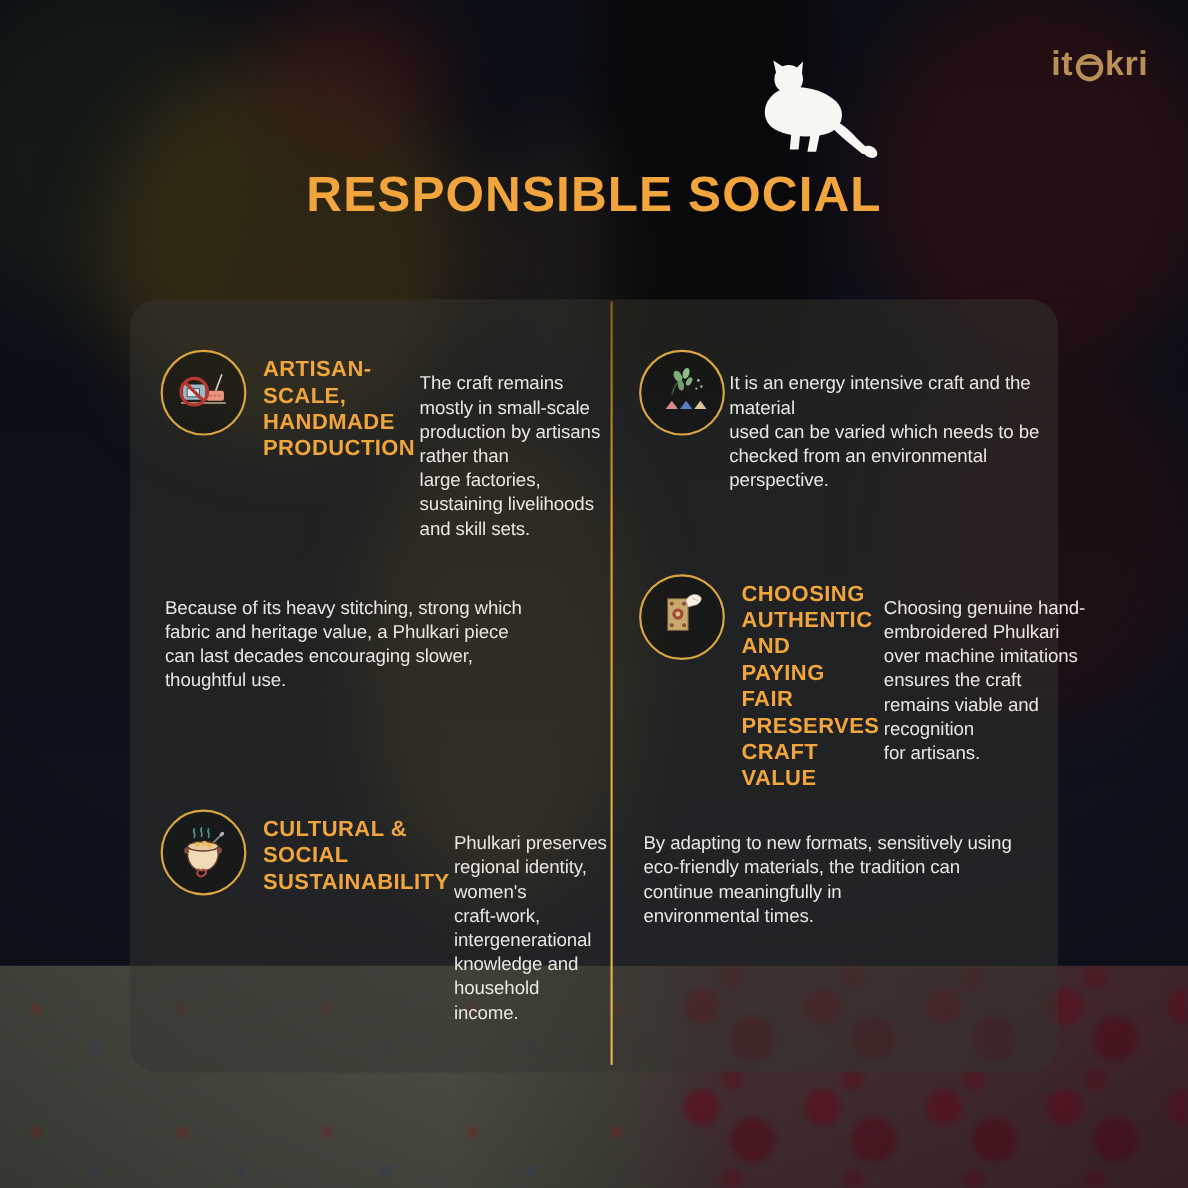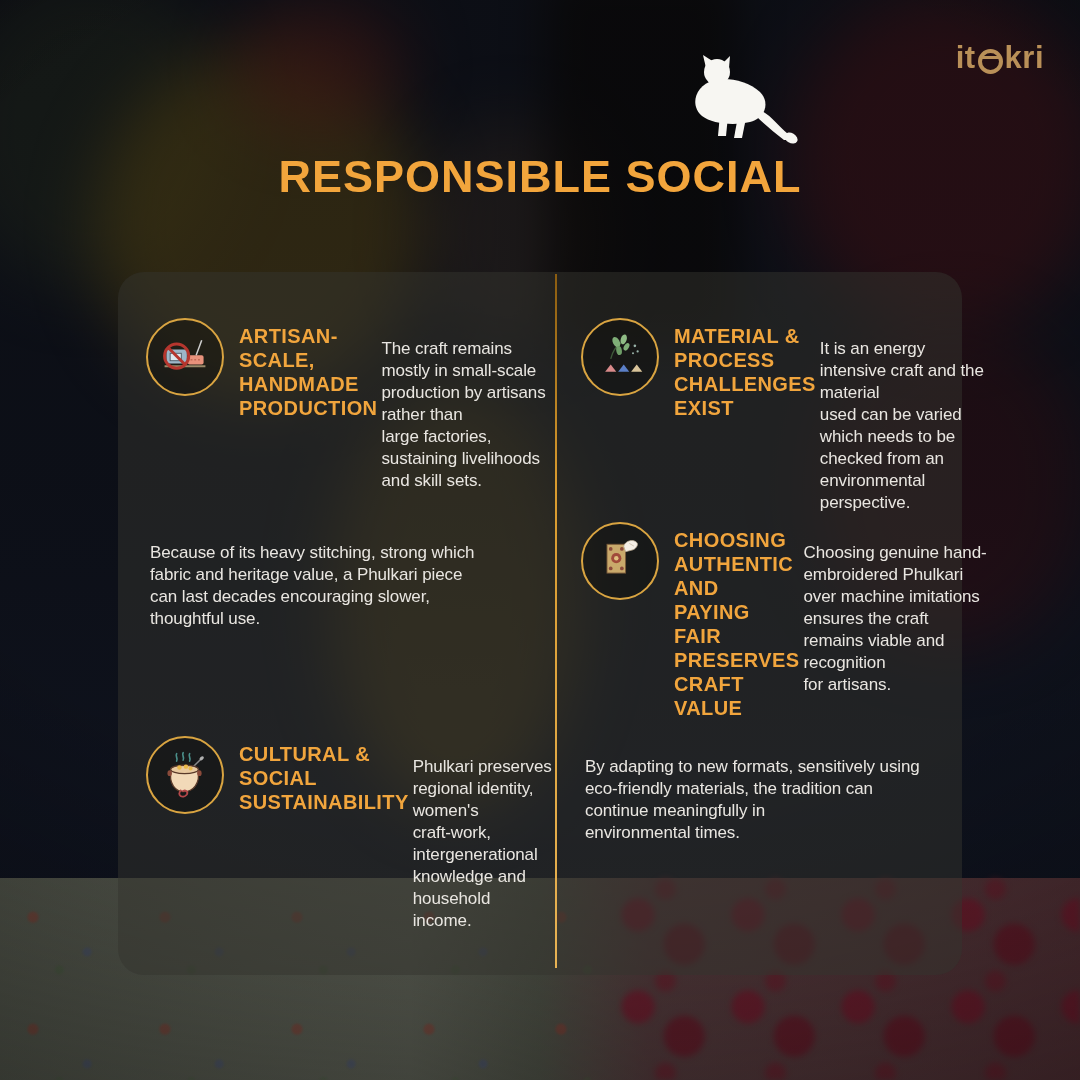--- a/index.html
+++ b/index.html
@@ -141,22 +141,20 @@
           <ellipse cx="27" cy="21" rx="3" ry="5" fill="#6f9e68" transform="rotate(-10 27 21)"></ellipse>
           <ellipse cx="35" cy="17" rx="2.6" ry="4.4" fill="#7fae77" transform="rotate(30 35 17)"></ellipse>
           <circle cx="44" cy="16" r="1.4" fill="#9ab4aa"></circle>
             <circle cx="47" cy="22" r="1.2" fill="#9ab4aa"></circle>
             <circle cx="42" cy="24" r="1.1" fill="#9ab4aa"></circle>
           <polygon points="12,44 18,36 24,44" fill="#d98a8a"></polygon>
           <polygon points="26,44 32,36 38,44" fill="#5b7fc7"></polygon>
           <polygon points="40,44 46,36 52,44" fill="#d9c49a"></polygon>
         </svg>
       </div>
-      <div class="sec-title">MATERIAL &amp; PROCESS
-CHALLENGES EXIST</div>
     </div>
     <div class="sec-body">It is an energy intensive craft and the material
 used can be varied which needs to be
 checked from an environmental
 perspective.</div>
   </div>
 
   <div class="sec s3">
     <div class="sec-body">Because of its heavy stitching, strong which
 fabric and heritage value, a Phulkari piece

